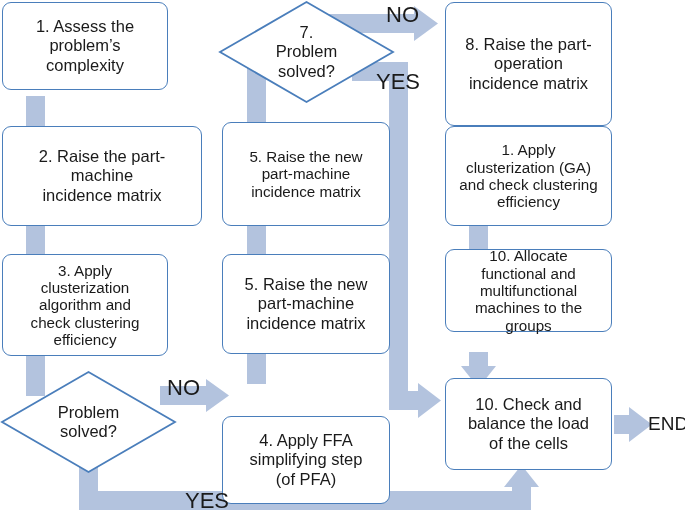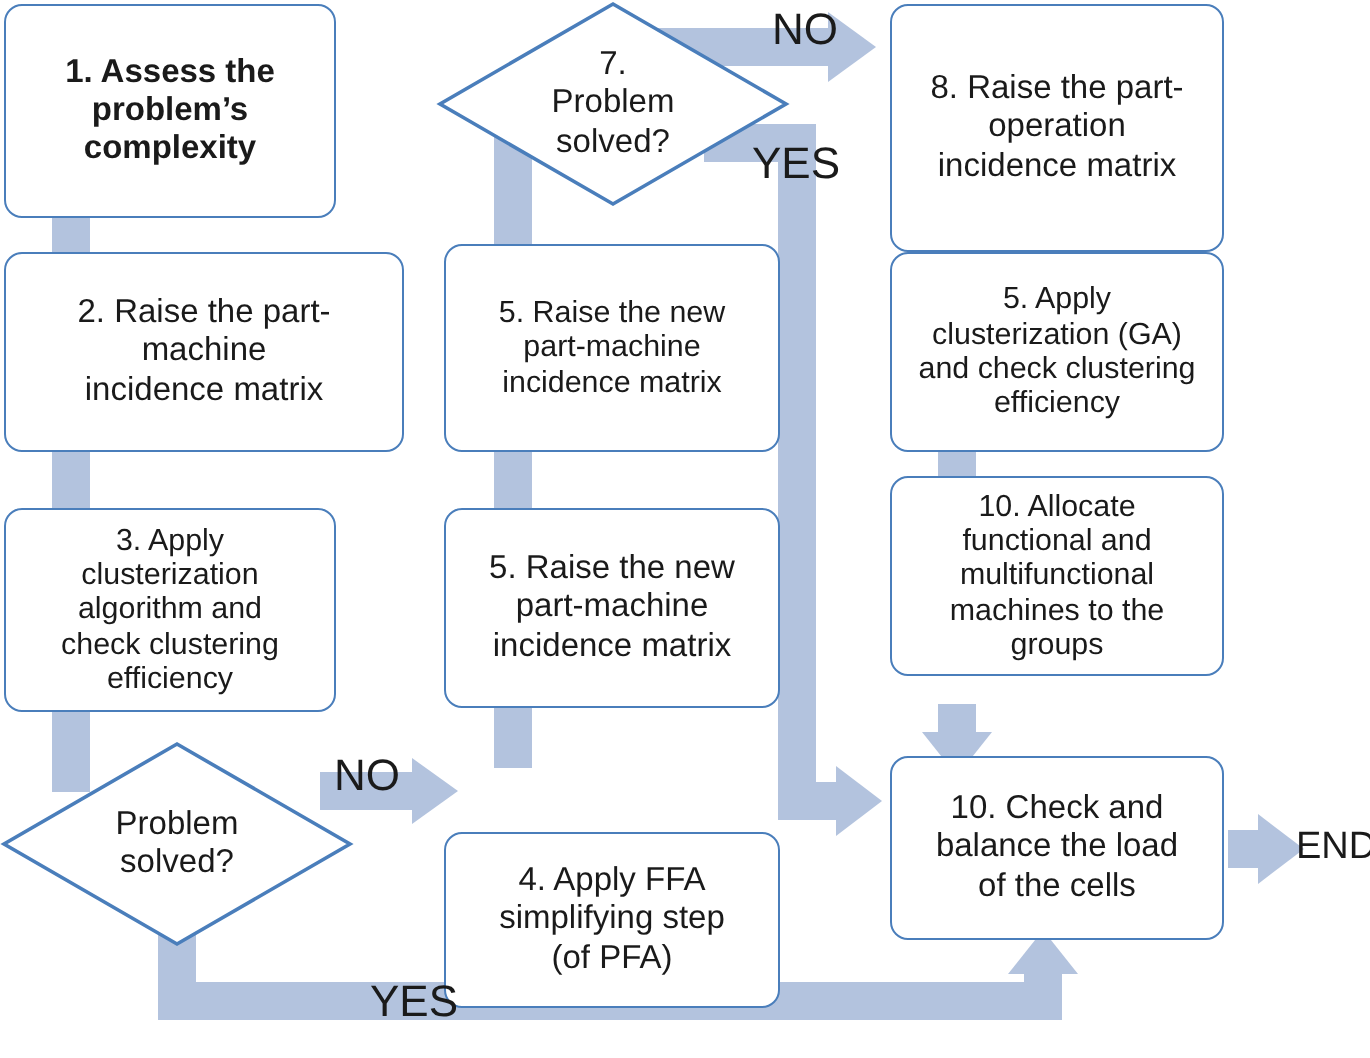--- a/index.html
+++ b/index.html
@@ -115,21 +115,21 @@
         <polygon points="461,366 478.5,388 496,366"></polygon>
       </g>
 
       <g>
         <rect x="614" y="415" width="21" height="19"></rect>
         <polygon points="629,407 652,424.5 629,442"></polygon>
       </g>
     </g>
   </svg>
 
-  <div class="node" style="left:2px;top:2px;width:166px;height:107px;font-weight:bold;">1. Assess the
+  <div class="node" style="left:2px;top:2px;width:166px;height:88px;">1. Assess the
 problem’s
 complexity</div>
 
   <div class="node" style="left:2px;top:126px;width:200px;height:100px;">2. Raise the part-
 machine
 incidence matrix</div>
 
   <div class="node small" style="left:2px;top:254px;width:166px;height:102px;">3. Apply
 clusterization
 algorithm and
@@ -162,26 +162,26 @@
 incidence matrix</div>
 
   <div class="node" style="left:222px;top:382px;width:168px;height:88px;margin-top:34px;">4. Apply FFA
 simplifying step
 (of PFA)</div>
 
   <div class="node" style="left:445px;top:2px;width:167px;height:124px;">8. Raise the part-
 operation
 incidence matrix</div>
 
-  <div class="node small" style="left:445px;top:126px;width:167px;height:100px;">5. Apply
+  <div class="node small" style="left:445px;top:126px;width:167px;height:100px;">1. Apply
 clusterization (GA)
 and check clustering
 efficiency</div>
 
-  <div class="node small" style="left:445px;top:238px;width:167px;height:100px;">10. Allocate
+  <div class="node small" style="left:445px;top:249px;width:167px;height:83px;">10. Allocate
 functional and
 multifunctional
 machines to the
 groups</div>
 
   <div class="node" style="left:445px;top:378px;width:167px;height:92px;">10. Check and
 balance the load
 of the cells</div>
 
   <div class="elabel" style="left:167px;top:375px;">NO</div>

